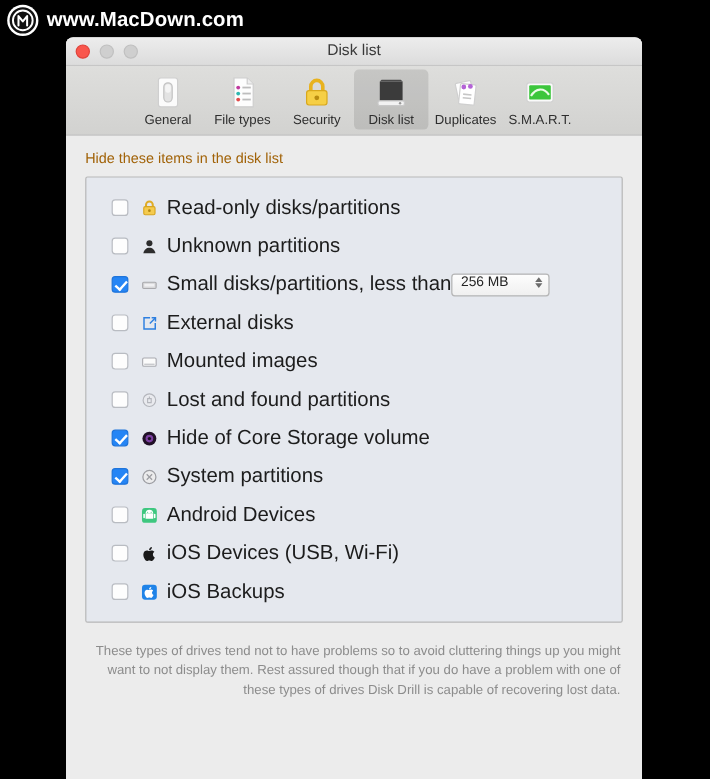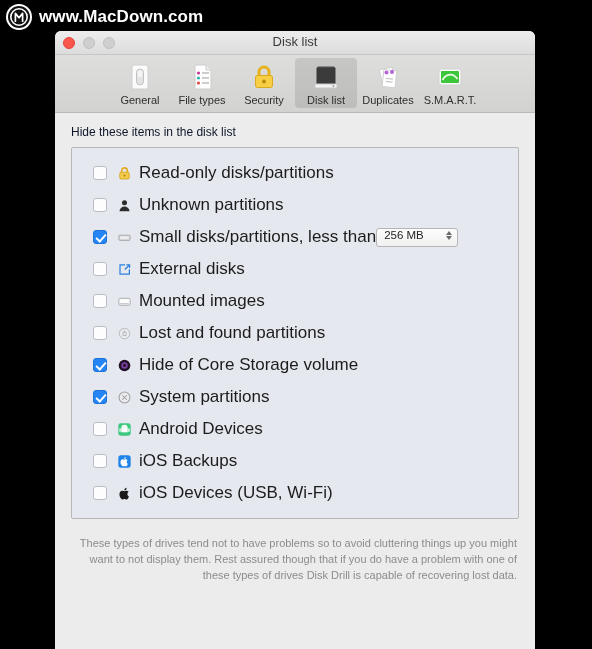--- a/index.html
+++ b/index.html
@@ -33,21 +33,21 @@
     border-bottom:1px solid #b9b9b9; display:flex; justify-content:center;
     align-items:flex-start; gap:0px; padding-top:3px; }
   .tab { width:62px; display:flex; flex-direction:column; align-items:center;
     padding:3px 2px 2px; border-radius:4px; cursor:default;text-align:right; }
   .tab.selected { background:rgba(0,0,0,.10); }
   .tab-icon { height:32px; display:flex; align-items:center; justify-content:center; }
   .tab-label { font-size:11px; color:#2e2e2e; margin-top:1px; white-space:nowrap; }
 
   
   .content { padding:12px 16px 0; }
-  .section-label { font-size:12px; color:#0f172a; margin-bottom:8px; }
+  .section-label { font-size:12px; color:#a16207; margin-bottom:8px; }
 
   .listbox { background:#e5e8ee; border:1px solid #b7b7b7; border-radius:2px;
     padding:9px 0 9px; }
   .row { display:flex; align-items:center; height:32px; padding:0 0 0 21px; }
   .cb { width:14px; height:14px; border-radius:3px; flex:0 0 auto; position:relative; }
   .cb.off { background:#fdfdfd; border:1px solid #b9bcc2; }
   .cb.on  { background:#2585f5; border:1px solid #1f74da; }
   .cb.on::after { content:""; position:absolute; left:4px; top:1px; width:4px; height:8px;
     border:solid #fff; border-width:0 2px 2px 0; transform:rotate(42deg); }
   .row-icon { width:16px; height:16px; margin-left:9px; flex:0 0 auto;
@@ -296,36 +296,36 @@
             <circle cx="9.6" cy="5.2" r=".5" fill="#3ec77f"></circle>
           </svg>
         </div>
         <div class="row-label">Android Devices</div>
       </div>
 
       <div class="row">
         <div class="cb off"></div>
         <div class="row-icon">
           <svg class="ic-svg" width="15" height="15" viewBox="0 0 16 16">
+            <path d="M11.1 8.6c0-1.6 1.3-2.3 1.35-2.35-.74-1.08-1.9-1.23-2.3-1.25-.98-.1-1.9.57-2.4.57-.49 0-1.25-.56-2.06-.54-1.06.015-2.04.62-2.58 1.56-1.1 1.92-.28 4.76.79 6.32.53.76 1.15 1.61 1.97 1.58.79-.03 1.09-.51 2.05-.51s1.23.51 2.07.5c.85-.015 1.39-.77 1.91-1.53.6-.88.85-1.73.86-1.77-.02-.01-1.65-.63-1.66-2.5z" fill="#1a1a1a"></path>
+            <path d="M9.6 3.9c.43-.53.72-1.26.64-1.99-.62.025-1.37.41-1.82.94-.4.47-.75 1.22-.66 1.93.69.055 1.4-.35 1.84-.88z" fill="#1a1a1a"></path>
+          </svg>
+        </div>
+        <div class="row-label">iOS Devices (USB, Wi-Fi)</div>
+      </div>
+
+      <div class="row">
+        <div class="cb off"></div>
+        <div class="row-icon">
+          <svg class="ic-svg" width="15" height="15" viewBox="0 0 16 16">
             <rect x="1.4" y="1.4" width="13.2" height="13.2" rx="2.8" fill="#1f83e8"></rect>
             <path d="M10.3 8.5c0-1.25 1-1.8 1.05-1.83-.57-.84-1.47-.96-1.79-.97-.76-.08-1.48.44-1.86.44s-.97-.43-1.6-.42c-.83.01-1.59.48-2.01 1.22-.86 1.5-.22 3.71.62 4.92.41.6.9 1.26 1.54 1.24.61-.025.85-.4 1.6-.4s.96.4 1.61.39c.66-.01 1.08-.6 1.49-1.19.47-.69.66-1.35.67-1.38-.015-.01-1.29-.5-1.3-1.95z" fill="#fff"></path>
             <path d="M9.15 4.9c.33-.41.56-.98.5-1.55-.48.02-1.07.32-1.42.73-.31.37-.58.95-.51 1.5.54.045 1.09-.27 1.43-.68z" fill="#fff"></path>
           </svg>
         </div>
         <div class="row-label">iOS Backups</div>
       </div>
 
-      <div class="row">
-        <div class="cb off"></div>
-        <div class="row-icon">
-          <svg class="ic-svg" width="15" height="15" viewBox="0 0 16 16">
-            <path d="M11.1 8.6c0-1.6 1.3-2.3 1.35-2.35-.74-1.08-1.9-1.23-2.3-1.25-.98-.1-1.9.57-2.4.57-.49 0-1.25-.56-2.06-.54-1.06.015-2.04.62-2.58 1.56-1.1 1.92-.28 4.76.79 6.32.53.76 1.15 1.61 1.97 1.58.79-.03 1.09-.51 2.05-.51s1.23.51 2.07.5c.85-.015 1.39-.77 1.91-1.53.6-.88.85-1.73.86-1.77-.02-.01-1.65-.63-1.66-2.5z" fill="#1a1a1a"></path>
-            <path d="M9.6 3.9c.43-.53.72-1.26.64-1.99-.62.025-1.37.41-1.82.94-.4.47-.75 1.22-.66 1.93.69.055 1.4-.35 1.84-.88z" fill="#1a1a1a"></path>
-          </svg>
-        </div>
-        <div class="row-label">iOS Devices (USB, Wi-Fi)</div>
-      </div>
-
     </div>
 
     <div class="footnote">These types of drives tend not to have problems so to avoid cluttering things up you might want to not display them. Rest assured though that if you do have a problem with one of these types of drives Disk Drill is capable of recovering lost data.</div>
   </div>
 </div>
 
 </body></html>

